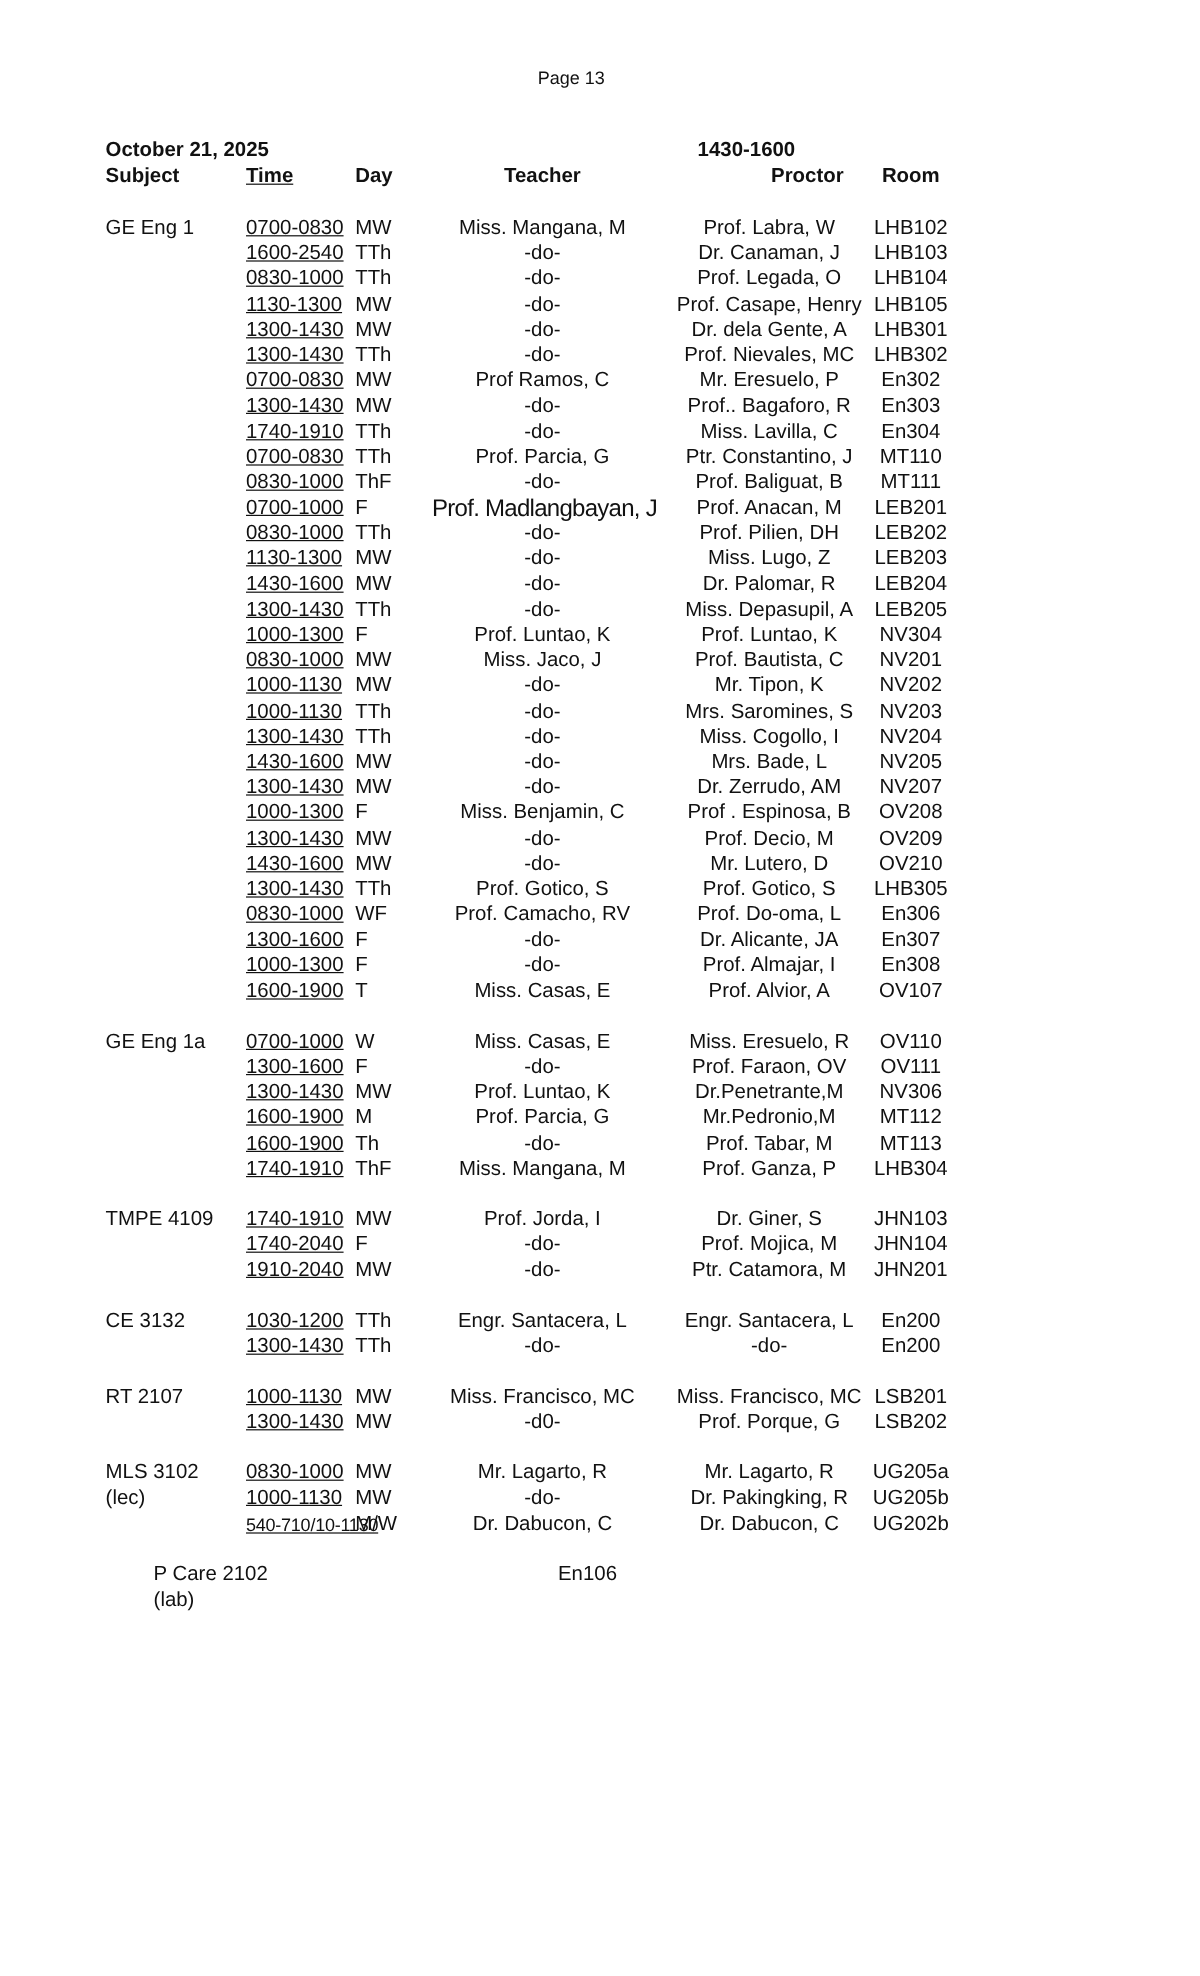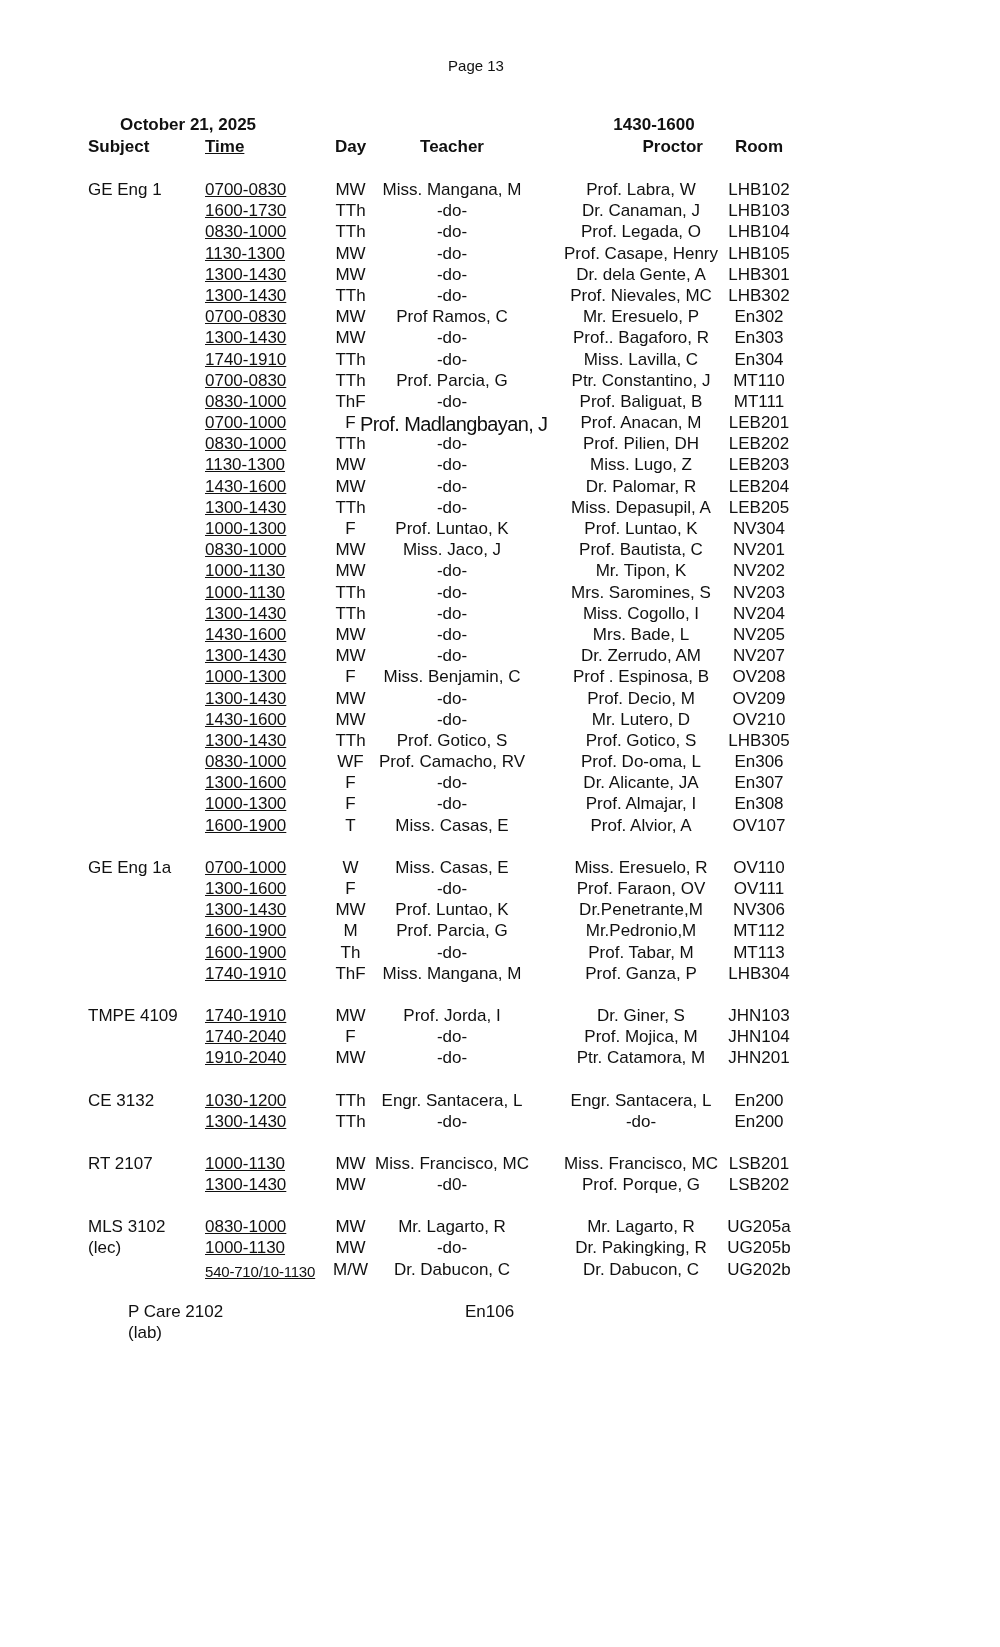--- a/index.html
+++ b/index.html
@@ -24,30 +24,30 @@
     font-size: 15px;
   }
   .doc-header {
     position: absolute;
     top: 115px;
     left: 88px;
     width: 760px;
     font-weight: bold;
     font-size: 17px;
   }
-  .date-line { position: relative; height: 22px; margin-left: 32px; }
+  .date-line { position: relative; height: 22px; }
   .date-line .date { position: absolute; left: 0; top: 0; }
   .date-line .slot { position: absolute; left: 472px; width: 124px; text-align: center; top: 0; }
 
   .col-head { position: relative; height: 22px; }
   .col-head span { position: absolute; top: 0; }
 
   .c-subject { left: 0; width: 117px; text-align: left; }
   .c-time { left: 117px; width: 110px; text-align: left; text-decoration: underline; }
-  .c-day { left: 235px; width: 55px; text-align: center; }
+  .c-day { left: 208px; width: 55px; }
   .c-teacher { left: 280px; width: 168px; text-align: center; }
   .c-proctor { left: 468px; width: 170px; text-align: center; }
   .c-room { left: 626px; width: 90px; text-align: center; }
   .col-head .c-proctor { text-align: right; left: 445px; }
 
   .schedule {
     position: absolute;
     top: 180px;
     left: 88px;
     width: 760px;
@@ -93,21 +93,21 @@
     <div class="group">
       <div class="row">
         <span class="c-subject">GE Eng 1</span>
         <span class="c-time">0700-0830</span>
         <span class="c-day">MW</span>
         <span class="c-teacher">Miss. Mangana, M</span>
         <span class="c-proctor">Prof. Labra, W</span>
         <span class="c-room">LHB102</span>
       </div>
       <div class="row">
-        <span class="c-time">1600-1730</span>
+        <span class="c-time">1600-2540</span>
         <span class="c-day">TTh</span>
         <span class="c-teacher">-do-</span>
         <span class="c-proctor">Dr. Canaman, J</span>
         <span class="c-room">LHB103</span>
       </div>
       <div class="row">
         <span class="c-time">0830-1000</span>
         <span class="c-day">TTh</span>
         <span class="c-teacher">-do-</span>
         <span class="c-proctor">Prof. Legada, O</span>

